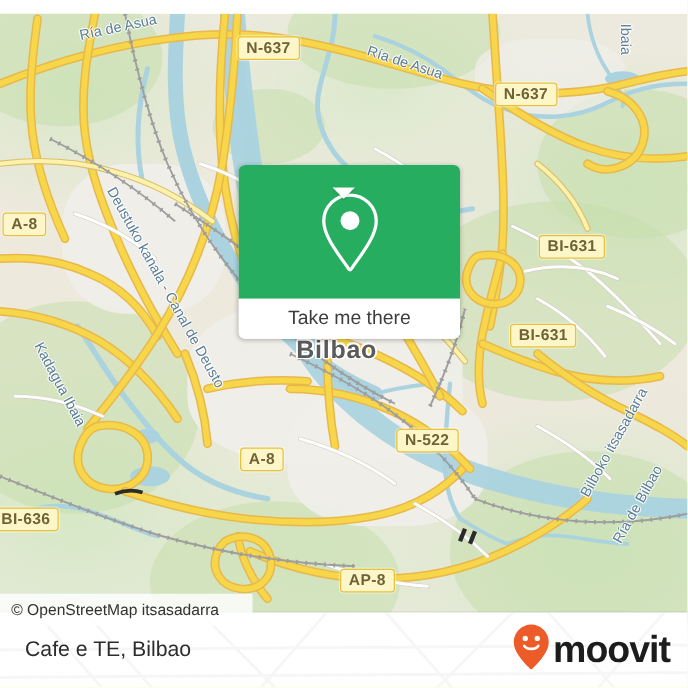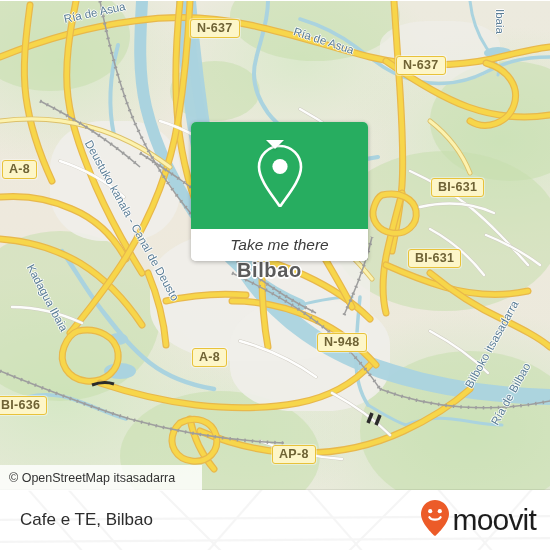--- a/index.html
+++ b/index.html
@@ -5,21 +5,21 @@
   html,body{margin:0;padding:0;}
   body{
     width:550px;height:550px;overflow:hidden;
     font-family:"Liberation Sans","DejaVu Sans",sans-serif;
     background:#ffffff;
   }
   #app{position:relative;width:550px;height:550px;overflow:hidden;}
 
   
   .map{
-    position:absolute;left:0;top:1px;width:550px;height:490px;
+    position:absolute;left:0;top:11px;width:550px;height:490px;
     overflow:hidden;
     background:#fef9c3;
   }
   
   .land-base{
     position:absolute;inset:0;
     background:
       radial-gradient(ellipse 200px 150px at 60px 60px, #d8e8c8 0%, rgba(216,232,200,0) 70%),
       radial-gradient(ellipse 240px 170px at 470px 430px, #d3e6c4 0%, rgba(211,230,196,0) 72%),
       radial-gradient(ellipse 260px 180px at 60px 400px, #d6e8c6 0%, rgba(214,232,198,0) 72%),
@@ -87,21 +87,21 @@
     height:107px;
     background:#27ad60;
     border-radius:5px 5px 0 0;
     display:flex;align-items:center;justify-content:center;
   }
   .pin-svg{display:block;}
   .card-foot{
     height:32px;
     background:#ffffff;
     border-radius:0 0 5px 5px;
-    display:flex;align-items:center;justify-content:center;font-style:italic;
+    display:flex;align-items:center;justify-content:center;
   }
   .card-foot span{
     color:#3d3d3d;
     font-size:15.5px;
   }
   .card-tail{
     position:absolute;
     left:50%;top:139px;
     margin-left:-9px;
     width:0;height:0;
@@ -136,21 +136,21 @@
   }
   .title{
     position:absolute;left:20px;top:50%;transform:translateY(-50%);
     font-size:17px;color:#2c2c2c;white-space:nowrap;
   }
   .brand{
     position:absolute;right:14px;top:50%;transform:translateY(-50%);
     display:flex;align-items:center;gap:2px;
   }
   .brand-word{
-    font-size:30px;color:#1c1c1c;font-weight:normal;letter-spacing:-.8px;
+    font-size:30px;color:#1c1c1c;font-weight:bold;letter-spacing:-.8px;
     line-height:30px;
   }
   .divider{
     position:absolute;left:0;top:489px;width:550px;height:1px;
     background:rgba(0,0,0,.07);
   }
 </style>
 </head>
 <body>
 
@@ -336,21 +336,21 @@
       <path d="M376,424 L380,414" stroke="#2b2b2b" stroke-width="3.5" fill="none"></path>
       <path d="M92,384 C100,381 108,381 114,383" stroke="#2b2b2b" stroke-width="3" fill="none"></path>
     </svg>
 
     <div id="shieldHost">
         <div class="shield" style="left: 190px; top: 18px;">N-637</div>
         <div class="shield" style="left: 396px; top: 55px;">N-637</div>
         <div class="shield" style="left: 2px; top: 159px;">A-8</div>
         <div class="shield" style="left: 431px; top: 177px;">BI-631</div>
         <div class="shield" style="left: 408px; top: 248px;">BI-631</div>
-        <div class="shield" style="left: 317px; top: 332px;">N-948</div>
+        <div class="shield" style="left: 317px; top: 332px;">N-522</div>
         <div class="shield" style="left: 192px; top: 347px;">A-8</div>
         <div class="shield" style="left: -6px; top: 395px;">BI-636</div>
         <div class="shield" style="left: 272px; top: 444px;">AP-8</div>
       </div>
 
     <div id="waterHost">
         <div class="waterlabel" style="left: 64px; top: 12px; transform: rotate(-12deg);">Ría de Asua</div>
         <div class="waterlabel" style="left: 294px; top: 24px; transform: rotate(18deg);">Ría de Asua</div>
         <div class="waterlabel" style="left: 500px; top: 2px; transform: rotate(90deg);">Ibaia</div>
         <div class="waterlabel" style="left: 88px; top: 134px; transform: rotate(61deg);">Deustuko kanala - Canal de Deusto</div>

